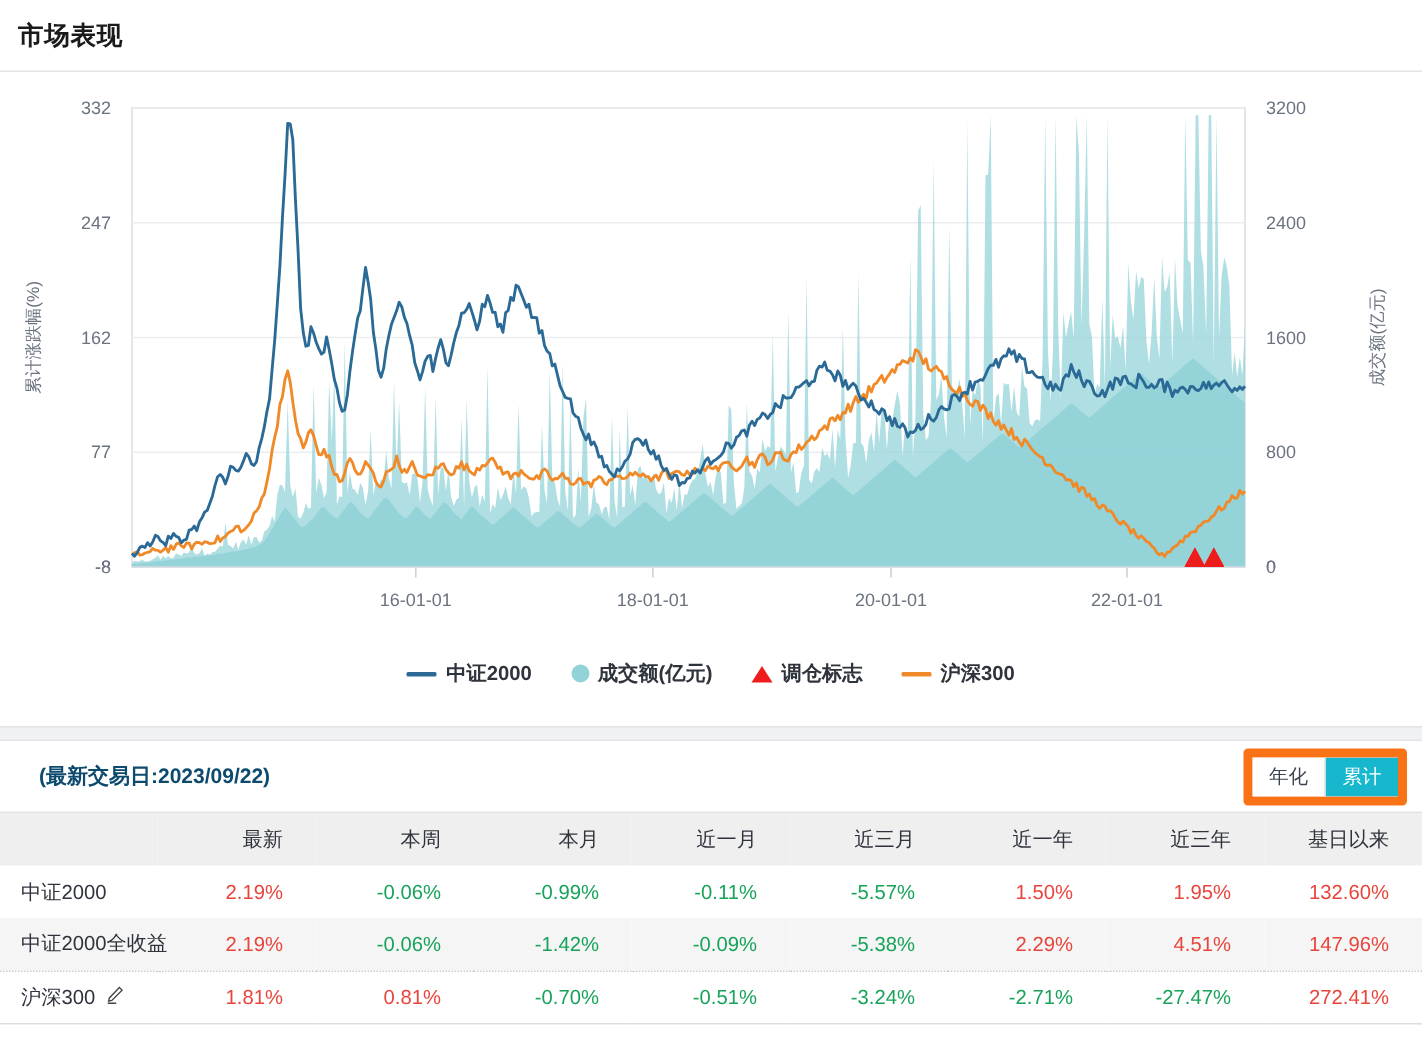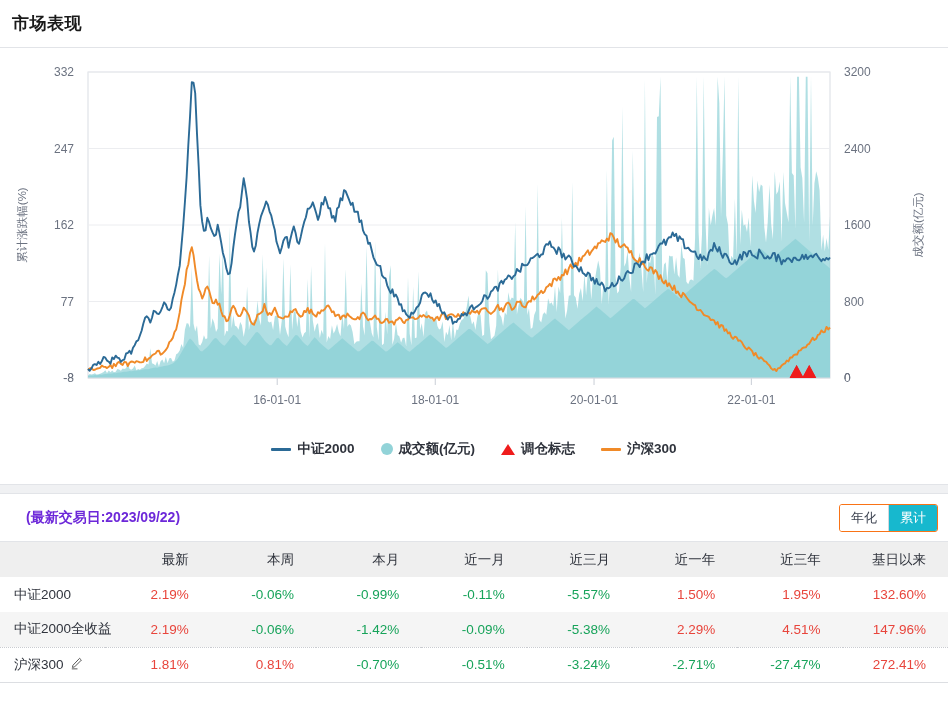--- a/index.html
+++ b/index.html
@@ -19,36 +19,36 @@
     border-bottom: 1px solid #e2e4e8;
     display: flex; align-items: center;
     padding: 0 10px 0 12px;
     background: #fff;
   }
   .section-title {
     font-size: 17px; font-weight: bold; color: #1a1a1a;
     letter-spacing: 0.5px; white-space: nowrap;
   }
   .section-sub {
-    font-size: 14px; font-weight: bold; color: #6d28d9;
+    font-size: 14px; font-weight: bold; color: #0c4a6e;
     margin-left: 14px; white-space: nowrap;
   }
   .spacer { flex: 1 1 auto; }
 
   
   .tabgroup { display: flex; border: 1px solid #d4d7dc; border-radius: 3px; overflow: hidden; }
   .tabgroup .tab {
     font-size: 13px; color: #3d4351; background: #fff;
     padding: 5px 9px 6px 9px; line-height: 15px;
     border-right: 1px solid #d4d7dc; cursor: pointer; white-space: nowrap;
   }
   .tabgroup .tab:last-child { border-right: none; }
   .tabgroup .tab.active { background: #17b8ce; color: #ffffff; }
 
-  .toggle { display: flex; border: 1px solid #f97316; border-radius: 3px; overflow: hidden; }
+  .toggle { display: flex; border: 6px solid #f97316; border-radius: 3px; overflow: hidden; }
   .toggle .opt {
     font-size: 13px; color: #3d4351; background: #fff;
     padding: 5px 11px 6px 11px; line-height: 15px;
     border-right: 1px solid #d4d7dc; cursor: pointer; white-space: nowrap;
   }
   .toggle .opt:last-child { border-right: none; }
   .toggle .opt.active { background: #17b8ce; color: #ffffff; }
 
   
   .chart-panel { position: relative; width: 948px; height: 436px; background: #fff; }

